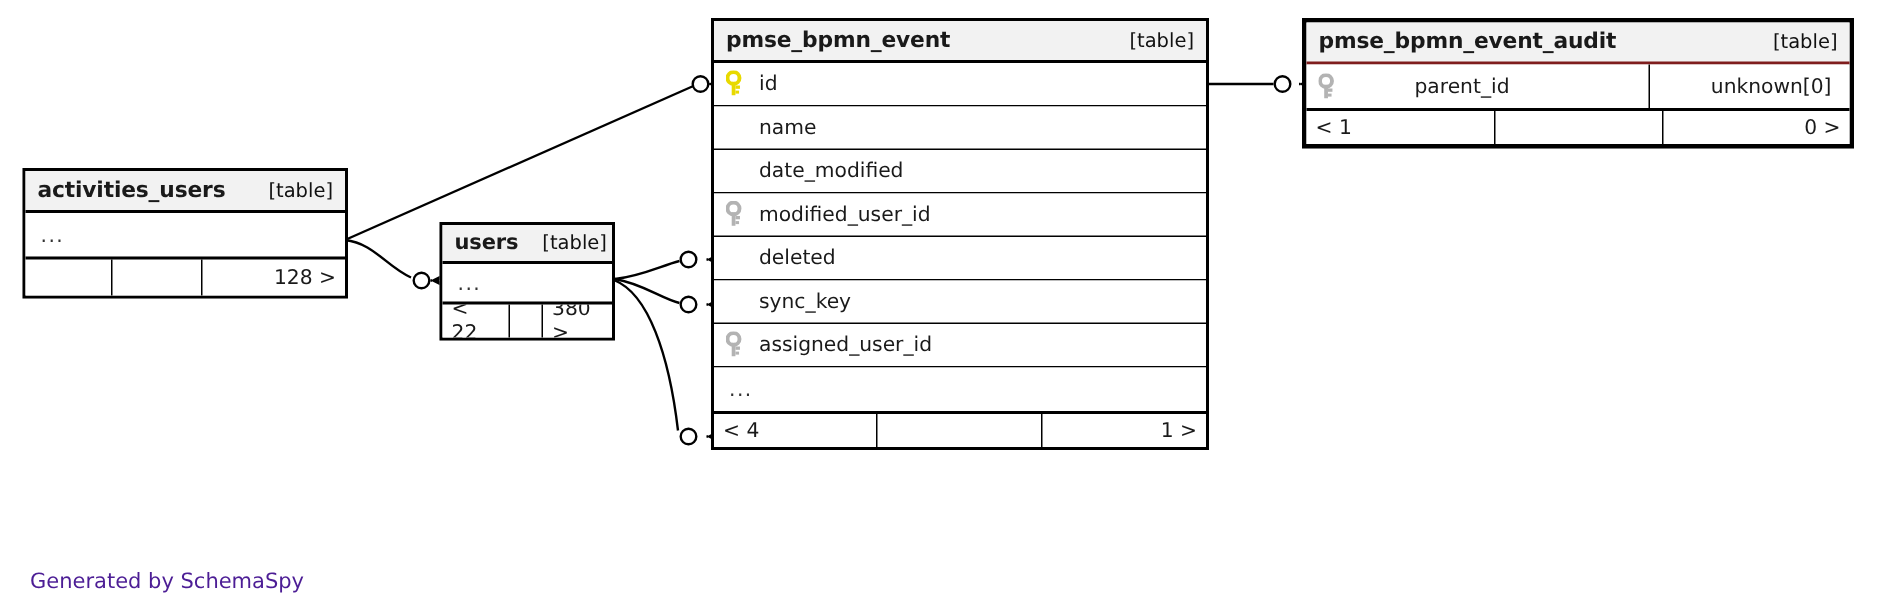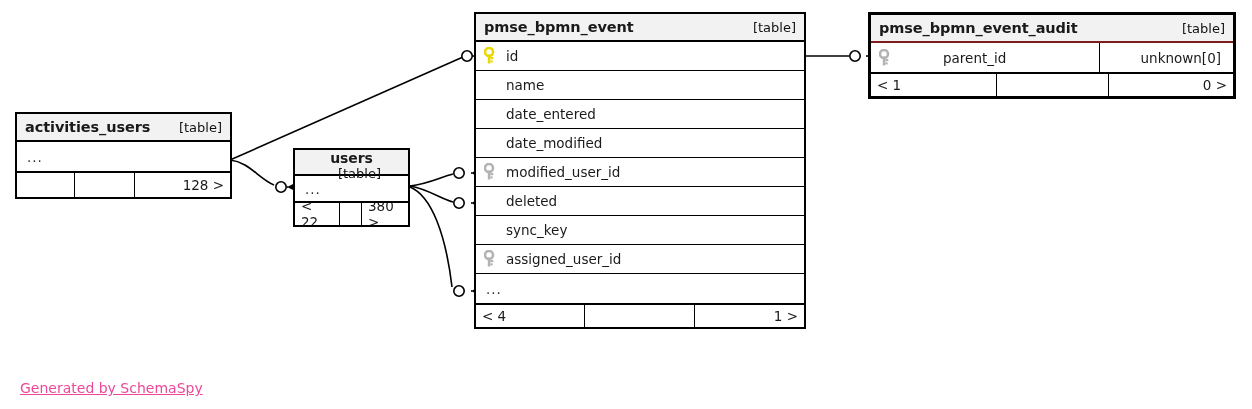--- a/index.html
+++ b/index.html
@@ -97,21 +97,21 @@
   .foot .cell:last-child{border-right:none;justify-content:flex-end;}
   .foot .cell.l{justify-content:flex-start;}
 
   
   #tbl-activities{left:15px;top:112px;width:217px;}
   #tbl-activities .foot .c1{flex:0 0 58px;}
   #tbl-activities .foot .c2{flex:0 0 60px;}
   #tbl-activities .foot .c3{flex:1 1 auto;}
 
   #tbl-users{left:293px;top:148px;width:117px;}
-  #tbl-users .hdr{height:26px;flex-direction:column;}
+  #tbl-users .hdr{height:26px;}
   #tbl-users .hdr .tname{font-size:14px;}
   #tbl-users .hdr .ttag{margin-left:6px;font-size:13px;}
   #tbl-users .row{height:25px;}
   #tbl-users .foot{height:24px;}
   #tbl-users .foot .c1{flex:0 0 45px;}
   #tbl-users .foot .c2{flex:0 0 22px;}
   #tbl-users .foot .c3{flex:1 1 auto;}
 
   #tbl-event{left:474px;top:12px;width:332px;}
   #tbl-event .foot{height:24px;}
@@ -120,23 +120,22 @@
   #tbl-audit{left:868px;top:12px;width:368px;}
   #tbl-audit .hdr{border-bottom:2px solid #7f1d1d;}
   #tbl-audit .row .coltype{min-width:126px;}
   #tbl-audit .foot{height:24px;}
   #tbl-audit .foot .c1{flex:0 0 126px;}
   #tbl-audit .foot .c2{flex:0 0 112px;}
   #tbl-audit .foot .c3{flex:1 1 auto;}
 
   #credit{
     position:absolute;left:20px;top:380px;
-    font-size:14px;color:#ec4899;
+    font-size:14px;color:#4c1d95;
     white-space:nowrap;
-    text-decoration:underline;
   }
 </style>
 </head>
 <body>
 
 <div id="canvas">
 
   <svg class="edges" viewBox="0 0 1252 409" width="1252" height="409">
     <defs>
       <marker id="arrow" markerWidth="9" markerHeight="9" refX="8.5" refY="4.5" orient="auto" markerUnits="userSpaceOnUse">
@@ -227,24 +226,20 @@
         </svg>
       </span>
       <span class="colname">id</span>
     </div>
 
     <div class="row">
       <span class="keyicon"></span>
       <span class="colname">name</span>
     </div>
 
-    <div class="row">
-      <span class="keyicon"></span>
-      <span class="colname">date_entered</span>
-    </div>
 
     <div class="row">
       <span class="keyicon"></span>
       <span class="colname">date_modified</span>
     </div>
 
     <div class="row">
       <span class="keyicon">
         <svg width="13" height="18" viewBox="0 0 13 18">
           <circle cx="5" cy="5" r="4" fill="none" stroke="#b3b3b3" stroke-width="2.6"></circle>

